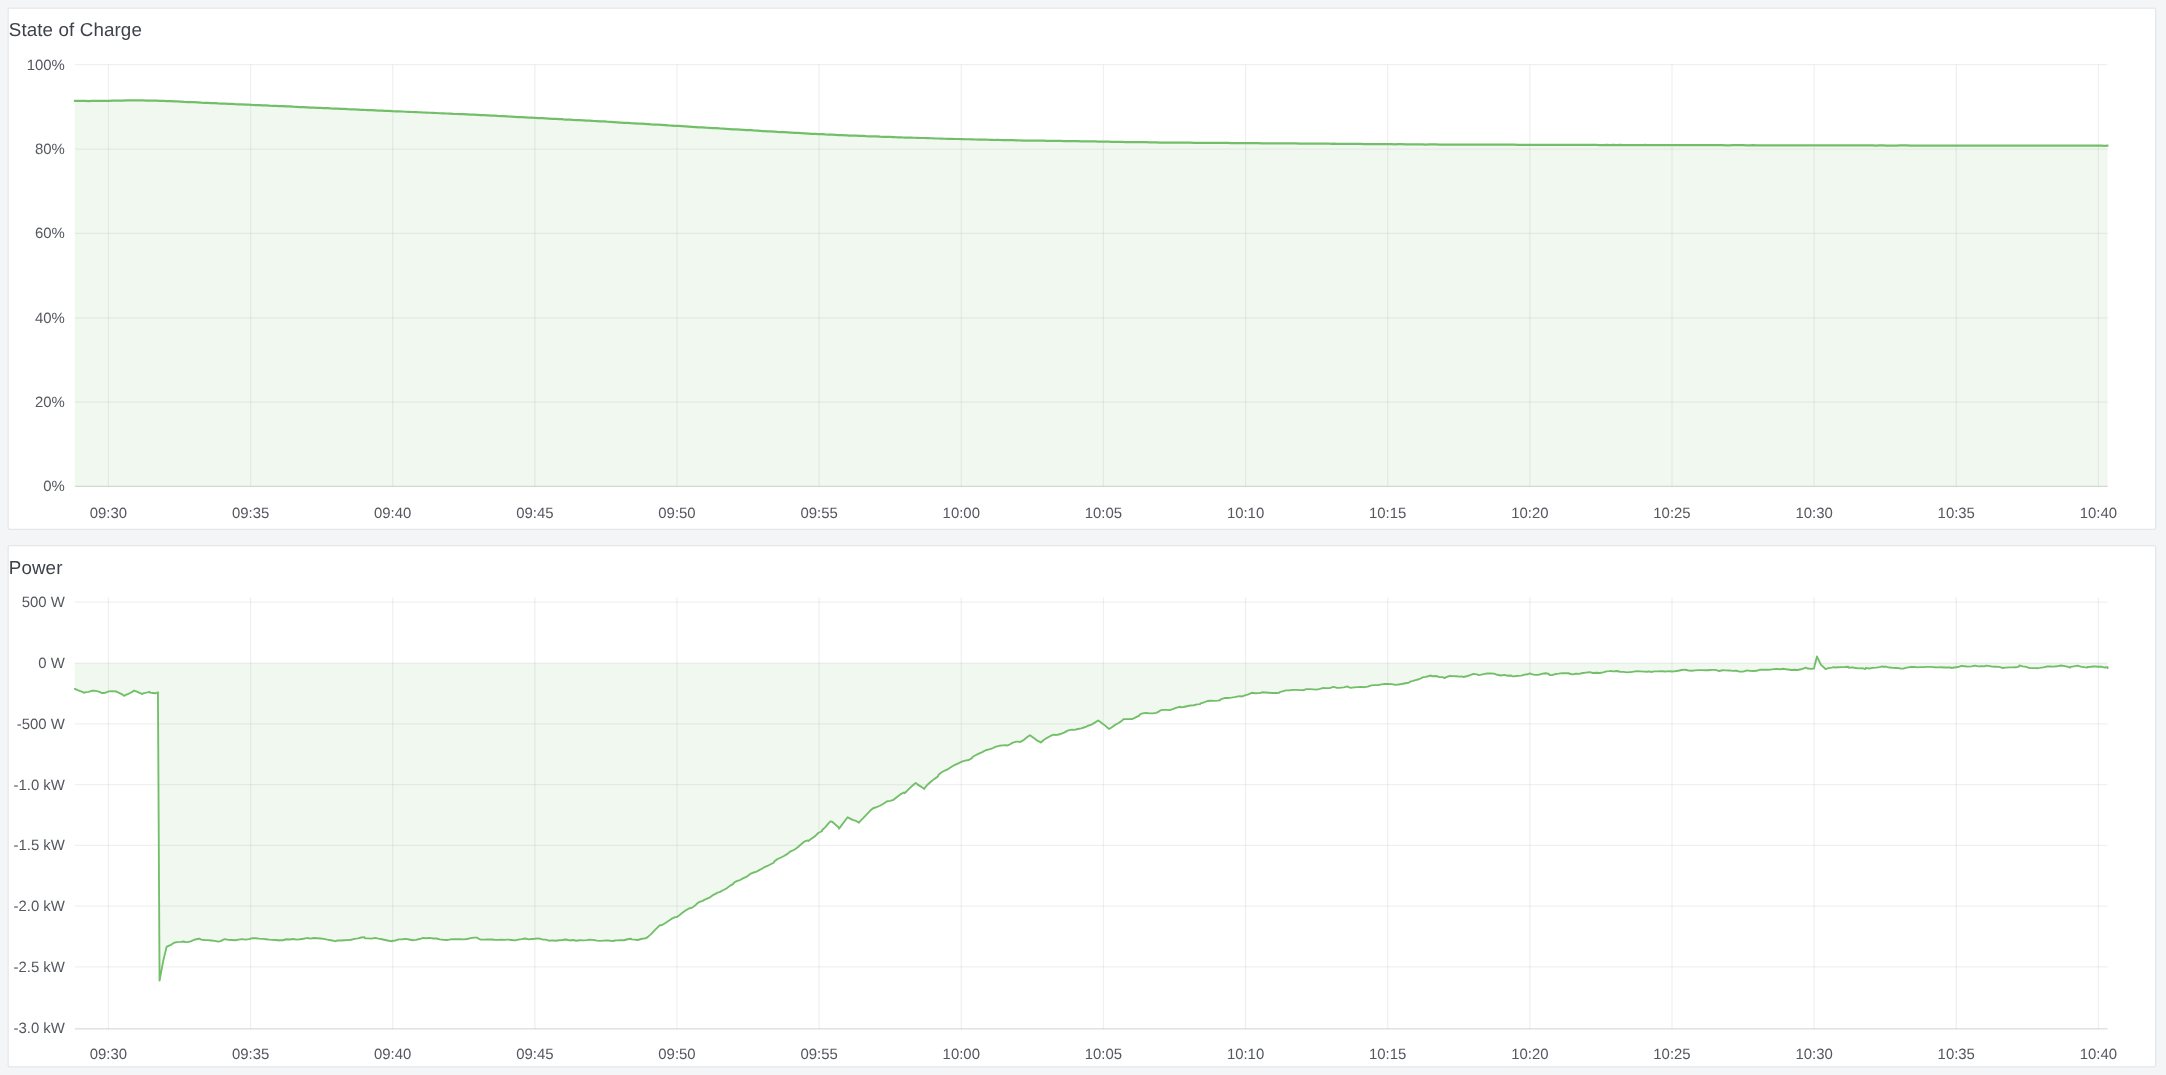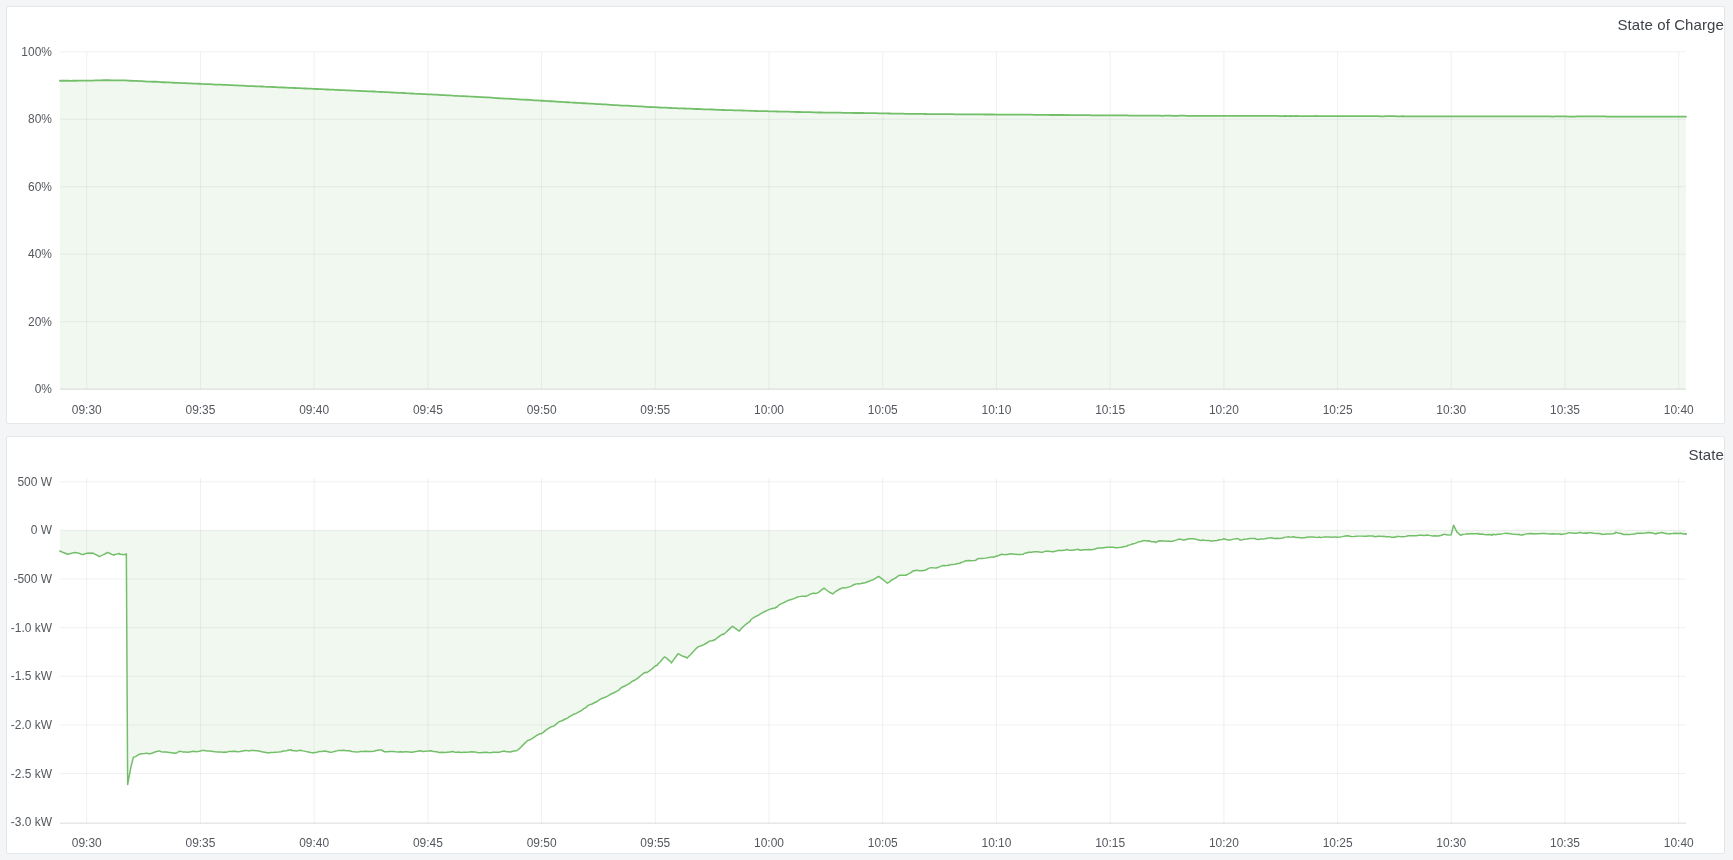--- a/index.html
+++ b/index.html
@@ -8,21 +8,21 @@
     background:#f4f5f7;
     font-family:"Liberation Sans",sans-serif;
   }
   .panel{
     position:absolute;left:6px;width:1719px;height:418px;
     background:#ffffff;border:1px solid #e4e7ea;border-radius:2px;
     box-sizing:border-box;
   }
   .panel-title{
     position:absolute;top:9px;left:0;right:0;
-    text-align:right;font-size:15px;font-weight:500;color:#3e4249;
+    text-align:left;font-size:15px;font-weight:500;color:#3e4249;
     letter-spacing:.1px;
   }
   svg.chart{position:absolute;left:0;top:0;width:100%;height:100%;display:block;}
   .tick-text{font-family:"Liberation Sans",sans-serif;font-size:12px;fill:#55585f;}
 </style>
 </head>
 <body>
 
 <div class="panel" style="top:6px">
   <svg class="chart" id="chart-0" viewBox="0 0 1719 418">
@@ -118,14 +118,14 @@
       <text x="762.5600000000001" y="412" text-anchor="middle" class="tick-text">10:00</text>
       <text x="876.82" y="412" text-anchor="middle" class="tick-text">10:05</text>
       <text x="991.08" y="412" text-anchor="middle" class="tick-text">10:10</text>
       <text x="1105.34" y="412" text-anchor="middle" class="tick-text">10:15</text>
       <text x="1219.6" y="412" text-anchor="middle" class="tick-text">10:20</text>
       <text x="1333.8600000000001" y="412" text-anchor="middle" class="tick-text">10:25</text>
       <text x="1448.1200000000001" y="412" text-anchor="middle" class="tick-text">10:30</text>
       <text x="1562.38" y="412" text-anchor="middle" class="tick-text">10:35</text>
       <text x="1676.64" y="412" text-anchor="middle" class="tick-text">10:40</text>
     </svg>
-  <div class="panel-title">State</div>
+  <div class="panel-title">Power</div>
 </div>
 
 </body></html>

